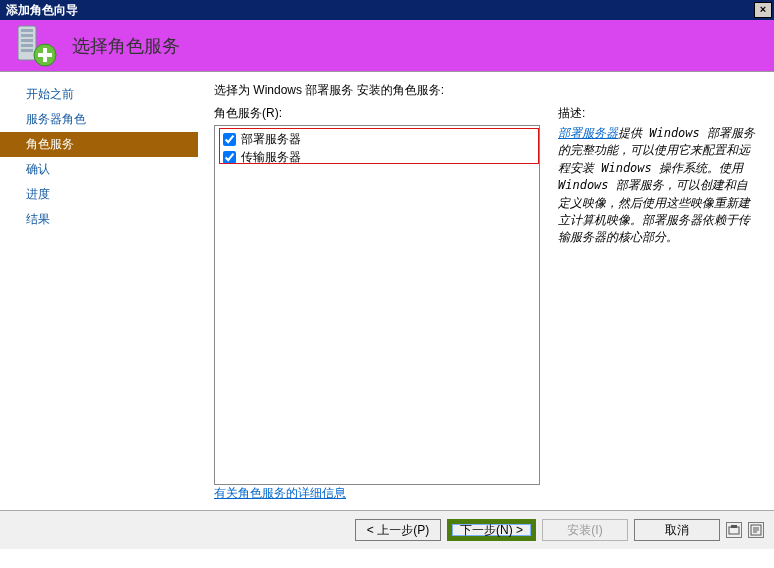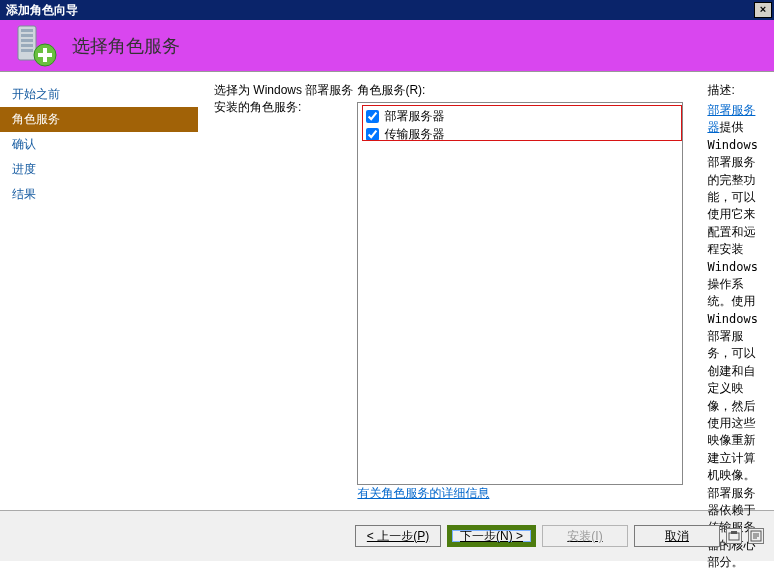--- a/index.html
+++ b/index.html
@@ -59,39 +59,39 @@
     display: flex;
     height: 438px;
     background: #fff;
   }
   .sidebar {
     width: 198px;
     background: #fff;
     padding-top: 10px;
   }
   .sidebar .nav-item {
-    padding: 4px 12px;
+    padding: 4px 26px;
     color: #145aa0;
     cursor: default;
   }
   .sidebar .nav-item.selected {
     background: #a16207;
     color: #fff;
   }
   .main {
     flex: 1;
     padding: 10px 16px 8px 16px;
     display: flex;
-    flex-direction: row;
+    flex-direction: column;
   }
   .instruction { margin-bottom: 6px; color: #000; }
   .columns {
     display: flex;
     flex: 1;
-    gap: 24px;
+    gap: 18px;
     min-height: 0;
     justify-content: center;
   }
   .list-col {
     width: 326px;
     display: flex;
     flex-direction: column;
   }
   .list-label { margin-bottom: 3px; }
   .role-box {
@@ -113,41 +113,40 @@
   .chk-row {
     display: flex;
     align-items: center;
     height: 18px;
     gap: 5px;
     padding-left: 2px;
   }
   .chk-row input { margin: 0; width: 13px; height: 13px; }
   .desc-col { flex: 1; }
   .desc-label { margin-bottom: 3px; }
-  .desc-text { line-height: 1.45; font-family: SimSun, monospace; }
+  .desc-text { line-height: 1.45; font-family: SimSun, monospace; font-style: italic; }
   .desc-text a { color: #0066cc; text-decoration: underline; }
   .more-link {
     color: #0066cc;
     text-decoration: underline;
     cursor: pointer;
     display: inline-block;
   }
   .footer-sep {
     border-top: 1px solid #aaa;
     height: 1px;
   }
   .footer {
-    height: 50px;
+    height: 38px;
     display: flex;
     justify-content: flex-end;
     align-items: center;
     gap: 6px;
     padding-right: 10px;
     background: #f0f0f0;
-    text-decoration: underline;
   }
   .btn {
     min-width: 86px;
     height: 22px;
     background: #efefef;
     border: 1px solid #7a7a7a;
     font-size: 12px;
     font-family: inherit;
     cursor: pointer;
     display: inline-flex;
@@ -190,20 +189,21 @@
       <rect x="31" y="26" width="4" height="14" fill="#fff"></rect>
       <rect x="26" y="31" width="14" height="4" fill="#fff"></rect>
     </svg>
   </span>
   <span class="page-title">选择角色服务</span>
 </div>
 
 <div class="content">
   <div class="sidebar">
     <div class="nav-item">开始之前</div>
+    <div class="nav-item">服务器角色</div>
     <div class="nav-item selected">角色服务</div>
     <div class="nav-item">确认</div>
     <div class="nav-item">进度</div>
     <div class="nav-item">结果</div>
   </div>
 
   <div class="main">
     <div class="instruction">选择为 Windows 部署服务 安装的角色服务:</div>
     <div class="columns">
       <div class="list-col">

